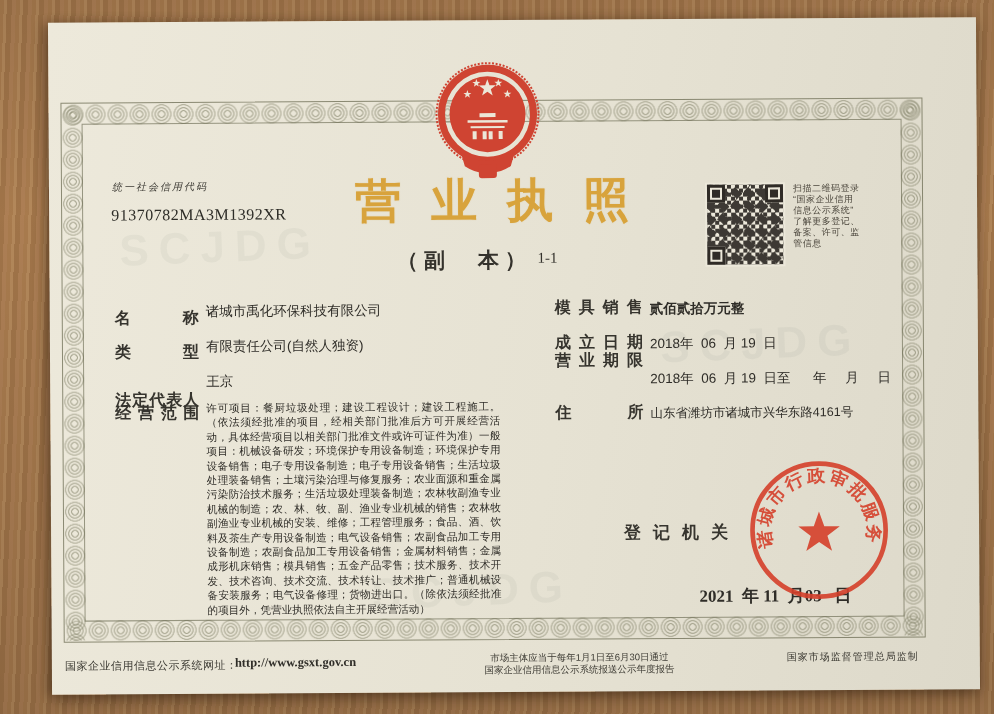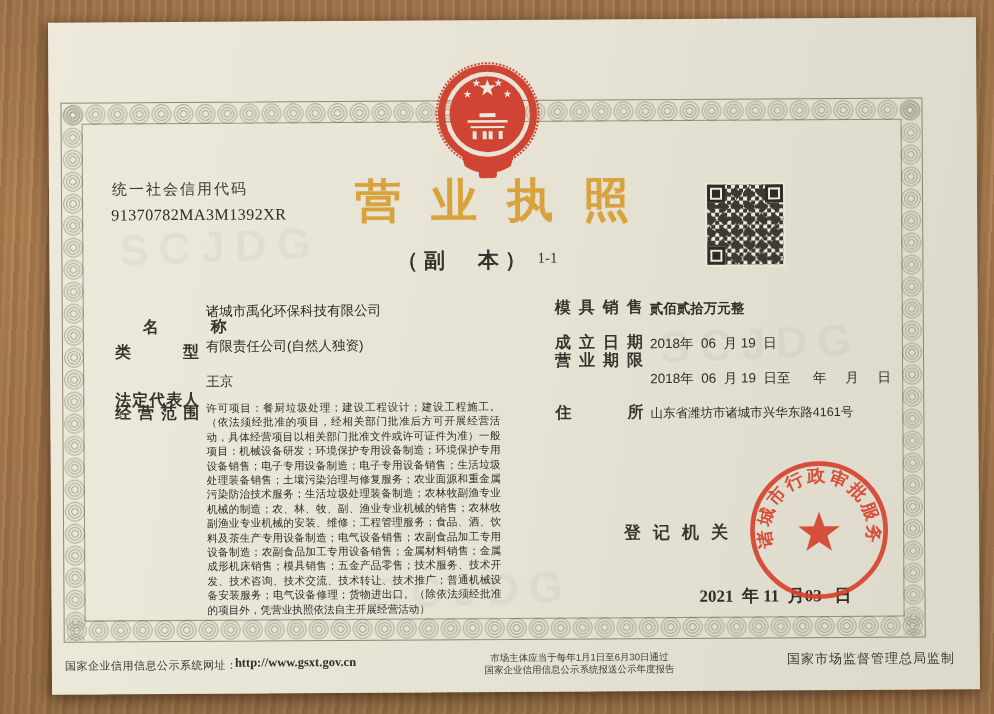--- a/index.html
+++ b/index.html
@@ -29,21 +29,21 @@
   .edge.v{ top:1px; bottom:1px; width:20px;
     background-image:radial-gradient(circle at 50% 50%, rgba(115,115,88,0) 0 2.5px, rgba(115,115,88,.6) 3px 3.6px, rgba(115,115,88,0) 4.2px 5.4px, rgba(115,115,88,.55) 6px 6.6px, rgba(115,115,88,0) 7.2px 8.4px, rgba(115,115,88,.5) 9px 9.6px, rgba(115,115,88,0) 10.2px);
     background-size:20px 22px; background-repeat:repeat-y; }
   .edge.t{ top:1px; } .edge.b{ bottom:1px; } .edge.l{ left:1px; } .edge.r{ right:1px; }
 
   .abs{ position:absolute; }
   .pre{ white-space:pre; }
   .prelines{ white-space:pre-line; }
   .spread{ display:inline-block; text-align:justify; text-align-last:justify; }
 
-  .code-label{ left:63px; top:158px; font-size:15px; color:#3c3a34; letter-spacing:2px; font-weight:500;}
+  .code-label{ left:63px; top:158px; font-size:10px; color:#3c3a34; letter-spacing:2px; font-weight:500;font-style:italic;}
   .code-value{ left:62px; top:184px; font-size:16px; color:#2d2c27;
                font-family:"Liberation Serif", serif; letter-spacing:.5px;}
 
   .title{ left:12px; top:150px; width:862px; text-align:center;
           font-size:46px; font-weight:bold; color:#d8a33c;
           letter-spacing:30px; text-indent:30px; text-shadow:0 0 1px rgba(216,163,60,.5);}
   .subtitle{ left:300px; top:226px; width:230px; text-align:center;
           font-size:21px; font-weight:bold; color:#34322c; letter-spacing:6px;}
   .copyno{ left:488px; top:230px; font-size:15px; color:#34322c;
           font-family:"Liberation Serif", serif;}
@@ -77,21 +77,21 @@
 
   .seal{ left:690px; top:434px; width:156px; height:156px; opacity:.9; pointer-events:none;}
 
   .emblem{ left:386px; top:38px; width:106px; height:130px; z-index:3;}
 
   .footer{ font-size:11px; color:#3c3a33; }
   .f-site-label{ left:13px; top:636px; letter-spacing:.5px;}
   .f-site-url{ left:183px; top:634px; font-size:12.5px; font-weight:bold;
                font-family:"Liberation Serif", serif; color:#2f2d28;}
   .f-notice{ left:420px; top:632px; width:215px; font-size:9.5px; line-height:12px; text-align:center;}
-  .f-madeby{ left:735px; top:632px; font-size:13px; letter-spacing:1px;}
+  .f-madeby{ left:735px; top:632px; font-size:10px; letter-spacing:1px;}
 
   .wm{ position:absolute; font-size:44px; font-weight:bold; letter-spacing:10px;
        color:#4a5a52; opacity:.05; transform:rotate(-2deg); pointer-events:none;}
 </style>
 </head>
 <body>
 
 <div class="paper">
 
   <span class="wm" style="left:70px; top:200px;">SCJDG</span>
@@ -134,22 +134,28 @@
   <div class="abs title">营业执照</div>
   <div class="abs subtitle">（副　本）</div>
   <div class="abs copyno">1-1</div>
 
   <div class="abs qr">
     <div class="qr-mod"></div>
     <div class="finder f1"></div>
     <div class="finder f2"></div>
     <div class="finder f3"></div>
   </div>
+  <div class="abs qr-caption prelines">扫描二维码登录
+“国家企业信用
+信息公示系统”
+了解更多登记、
+备案、许可、监
+管信息</div>
 
-  <span class="abs row-label spread lbl-l" style="top:295px;margin-left:28px;">名称</span>
+  <span class="abs row-label spread lbl-l" style="top:286px;">名称</span>
   <span class="abs row-value val-l" style="top:281px;">诸城市禹化环保科技有限公司</span>
 
   <span class="abs row-label spread lbl-l" style="top:320px;">类型</span>
   <span class="abs row-value val-l" style="top:316px;">有限责任公司(自然人独资)</span>
 
   <span class="abs row-label spread lbl-l" style="top:368px;">法定代表人</span>
   <span class="abs row-value val-l" style="top:351px;">王京</span>
 
   <span class="abs row-label spread lbl-l" style="top:381px;">经营范围</span>
   <div class="abs scope">许可项目：餐厨垃圾处理；建设工程设计；建设工程施工。（依法须经批准的项目，经相关部门批准后方可开展经营活动，具体经营项目以相关部门批准文件或许可证件为准）一般项目：机械设备研发；环境保护专用设备制造；环境保护专用设备销售；电子专用设备制造；电子专用设备销售；生活垃圾处理装备销售；土壤污染治理与修复服务；农业面源和重金属污染防治技术服务；生活垃圾处理装备制造；农林牧副渔专业机械的制造；农、林、牧、副、渔业专业机械的销售；农林牧副渔业专业机械的安装、维修；工程管理服务；食品、酒、饮料及茶生产专用设备制造；电气设备销售；农副食品加工专用设备制造；农副食品加工专用设备销售；金属材料销售；金属成形机床销售；模具销售；五金产品零售；技术服务、技术开发、技术咨询、技术交流、技术转让、技术推广；普通机械设备安装服务；电气设备修理；货物进出口。（除依法须经批准的项目外，凭营业执照依法自主开展经营活动）</div>

